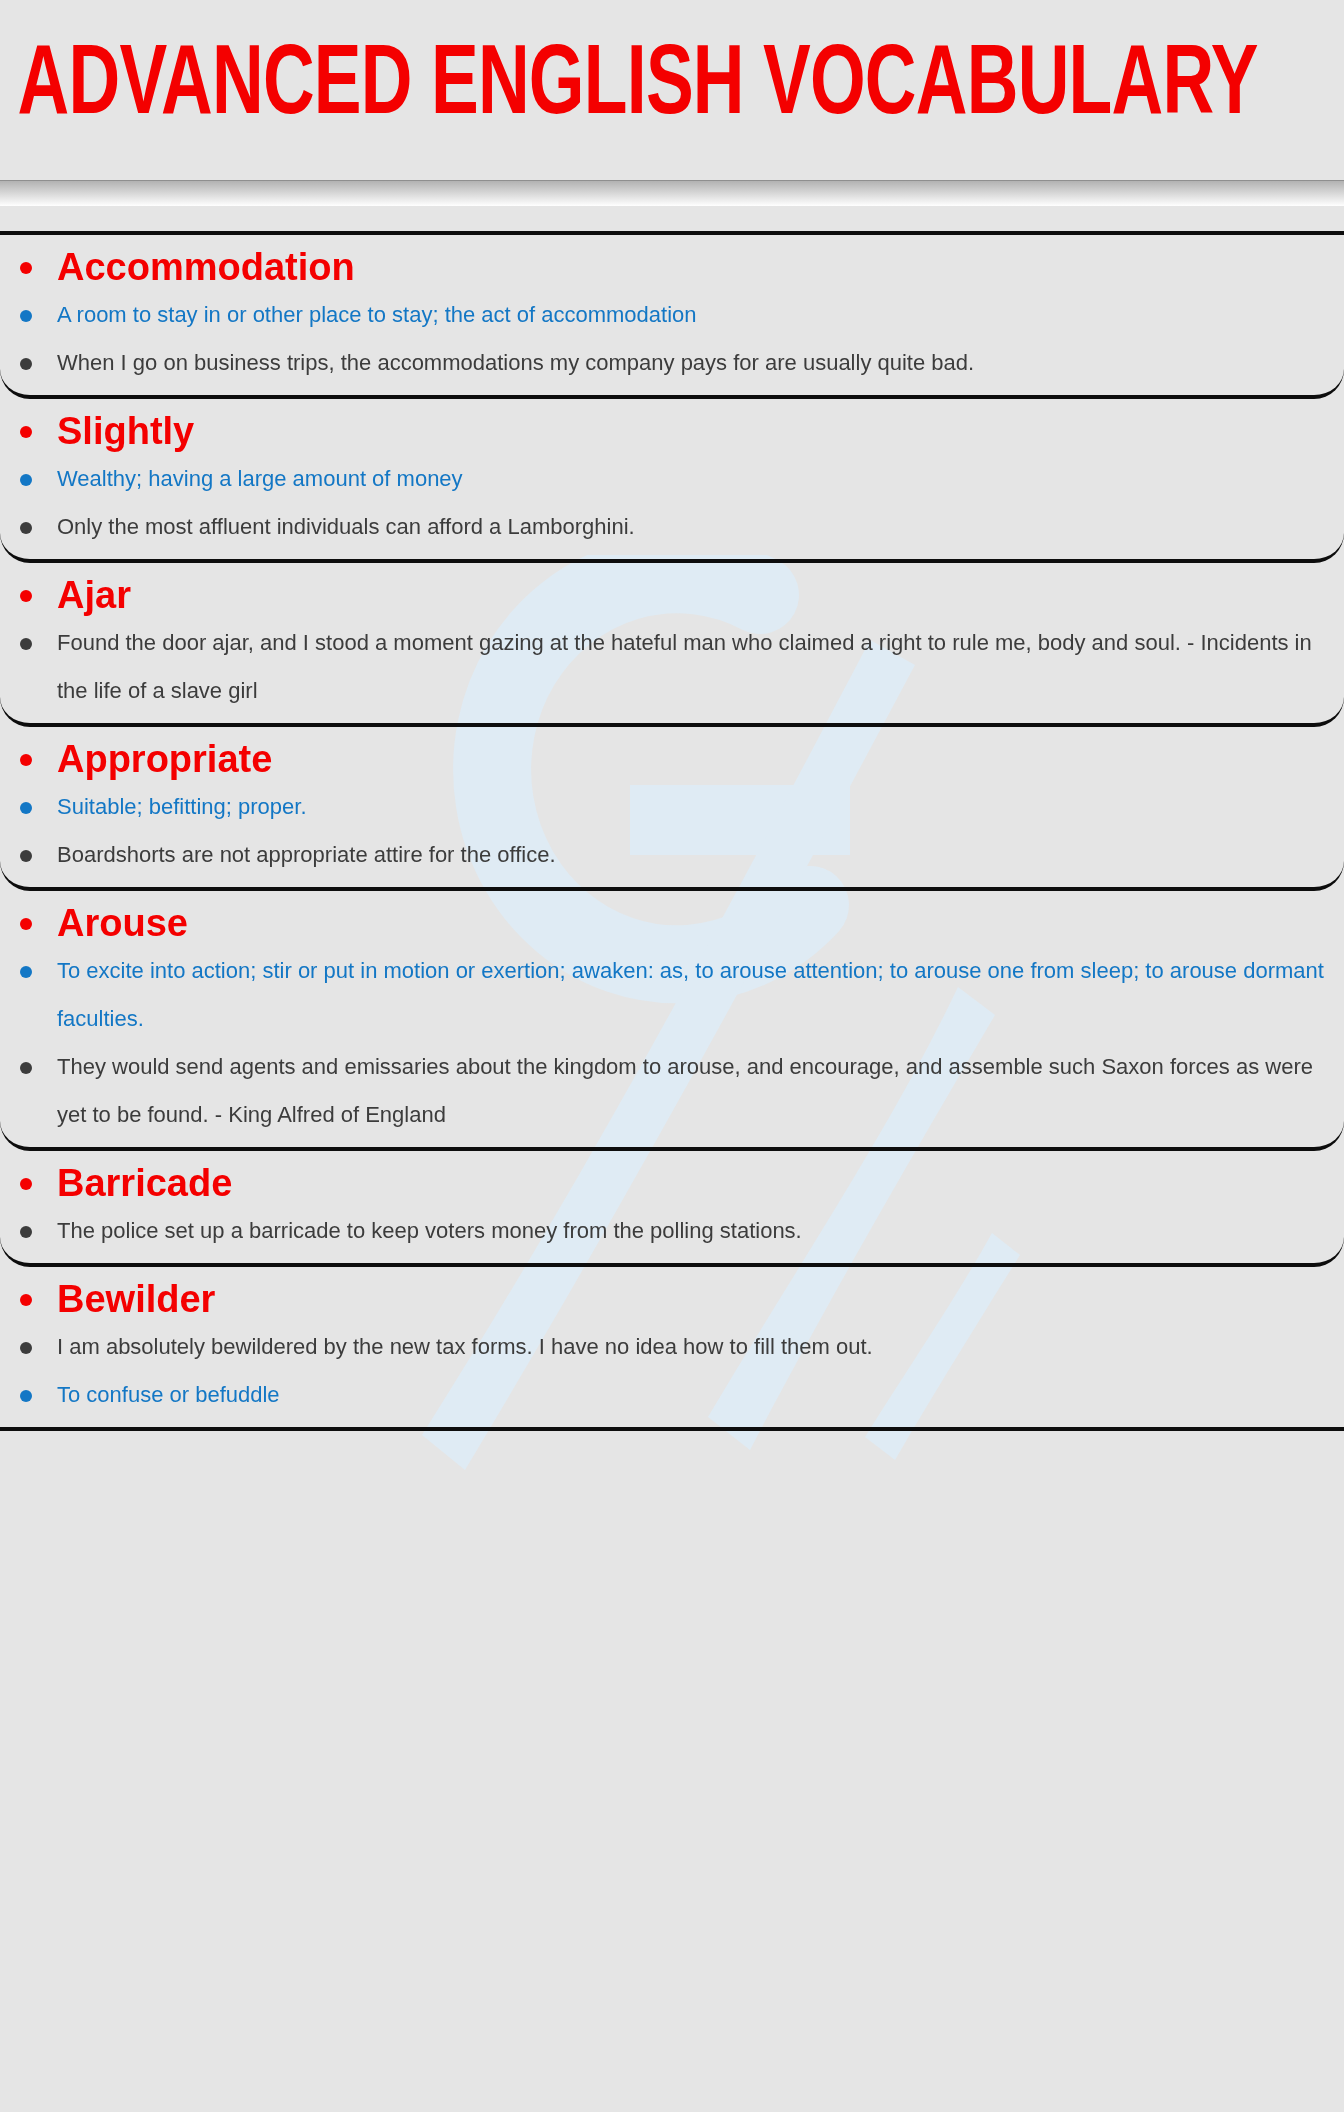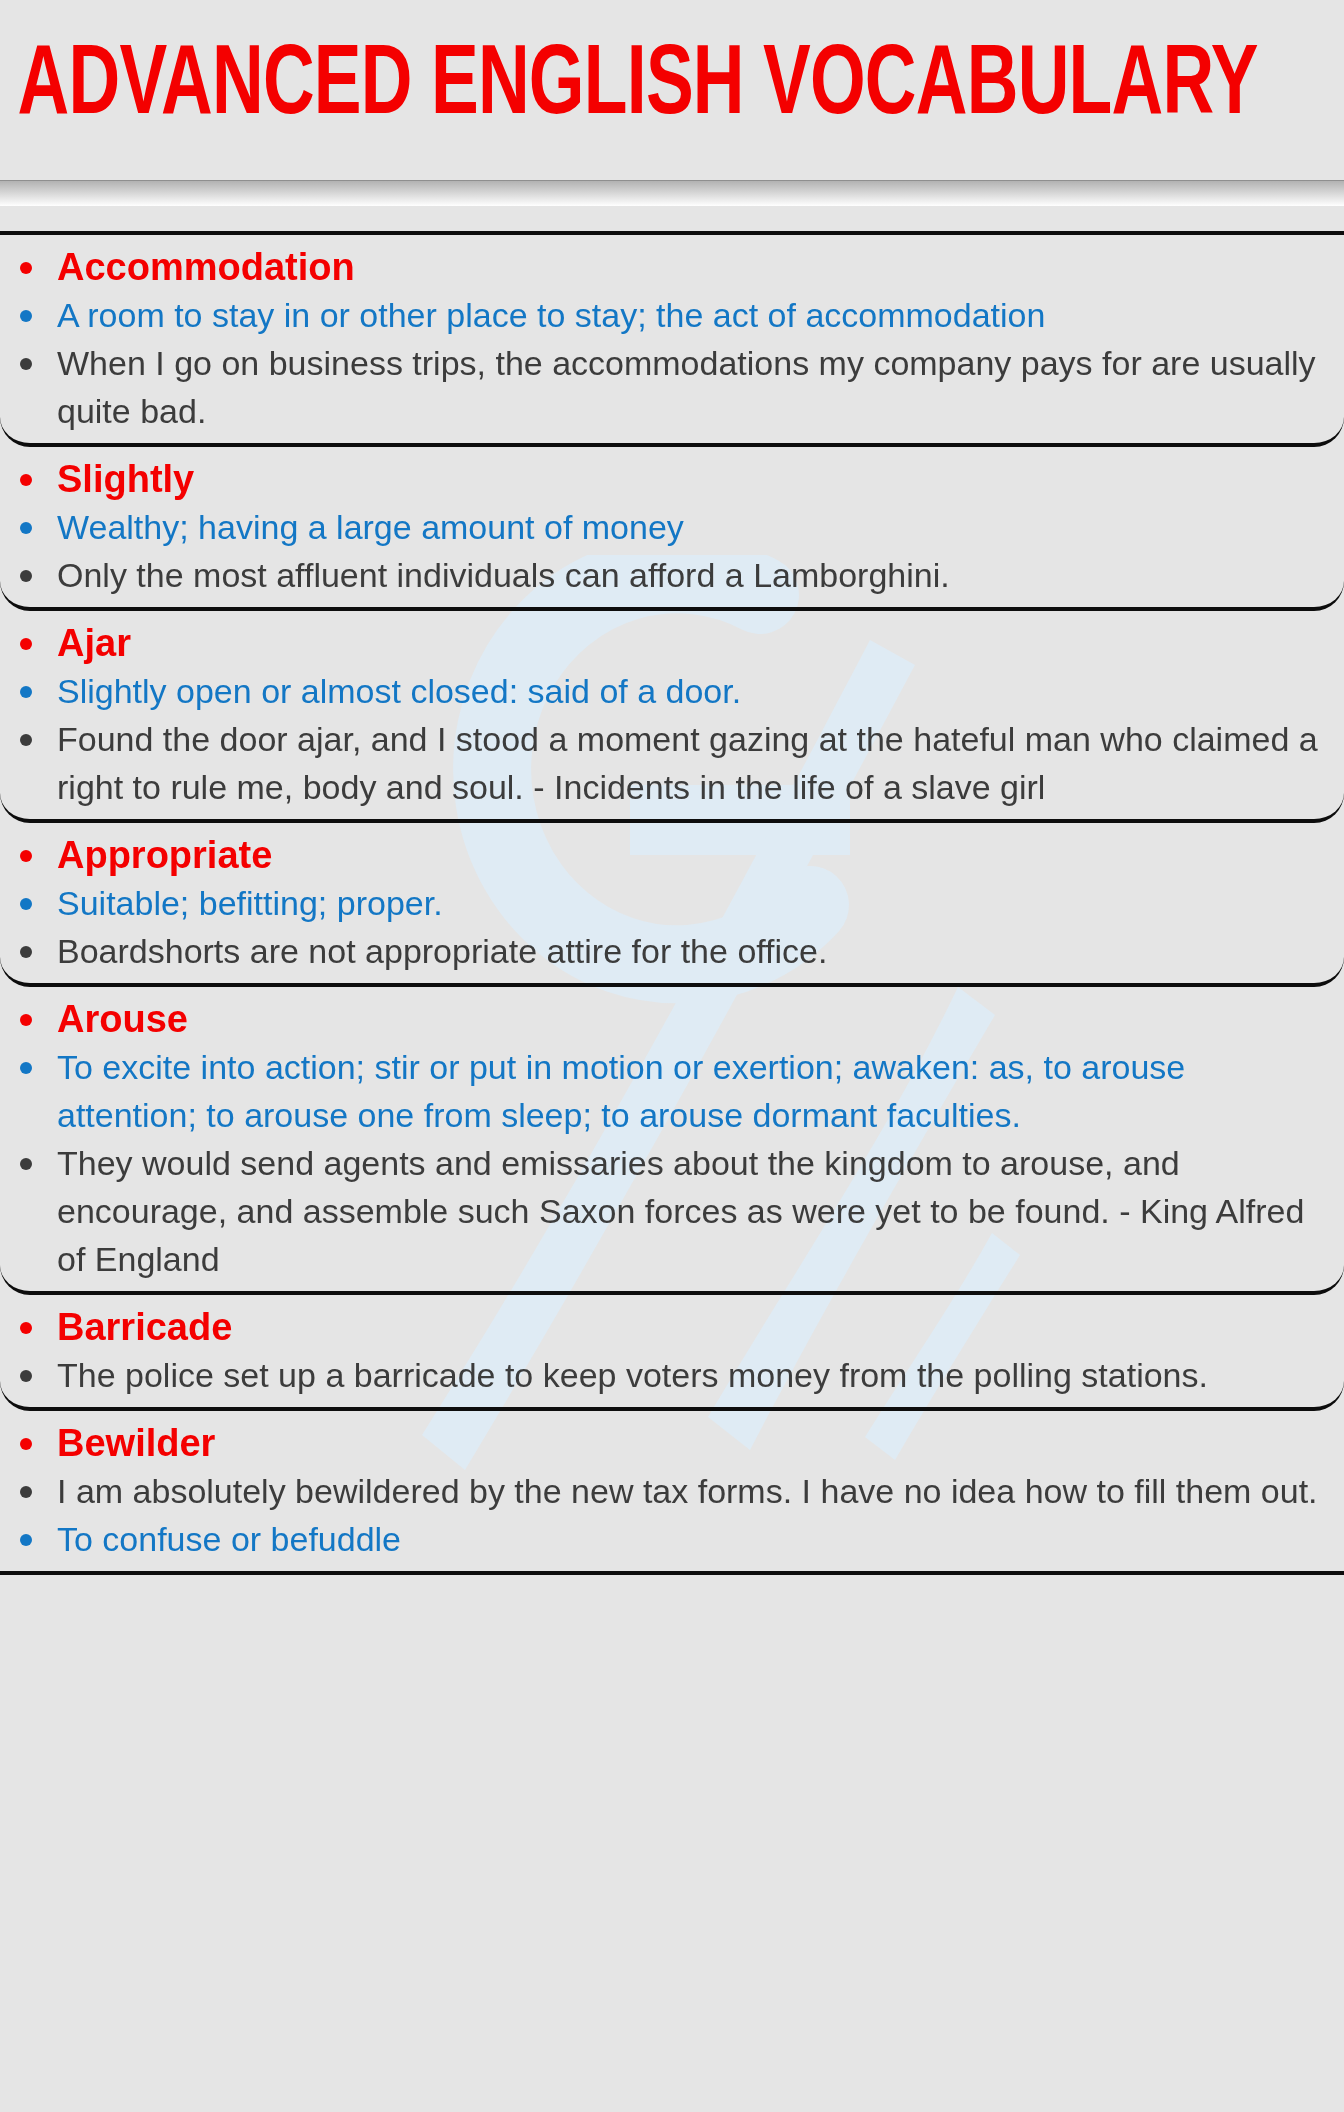--- a/index.html
+++ b/index.html
@@ -37,21 +37,21 @@
   section.entry:last-child { border-bottom:none; }
   .row { display:flex; align-items:flex-start; }
   .dot {
     flex:0 0 auto; width:12px; height:12px; border-radius:50%;
     margin:19px 25px 0 20px;
   }
   .dot-word { background:var(--word,#f40000); }
   .dot-def  { background:var(--definition,#1377c5); }
   .dot-ex   { background:var(--example,#3c3c3c); }
   .txt {
-    font-size:34px; line-height:48px;
+    font-size:22px; line-height:48px;
     padding-right:20px; color:var(--example,#3c3c3c);
   }
   .word { font-size:38px; font-weight:bold; color:var(--word,#f40000); }
   .def  { color:var(--definition,#1377c5); }
 </style>
 </head>
 <body>
 
 <div class="page">
 
@@ -98,24 +98,20 @@
         <div class="row">
           <span class="dot dot-ex"></span>
           <span class="txt ex">Only the most affluent individuals can afford a Lamborghini.</span>
         </div>
       </section>
 
       <section class="entry">
         <div class="row">
           <span class="dot dot-word"></span>
           <span class="txt word">Ajar</span>
-        </div>
-        <div class="row">
-          <span class="dot dot-def"></span>
-          <span class="txt def">Slightly open or almost closed: said of a door.</span>
         </div>
         <div class="row">
           <span class="dot dot-ex"></span>
           <span class="txt ex">Found the door ajar, and I stood a moment gazing at the hateful man who claimed a right to rule me, body and soul. - Incidents in the life of a slave girl</span>
         </div>
       </section>
 
       <section class="entry">
         <div class="row">
           <span class="dot dot-word"></span>

